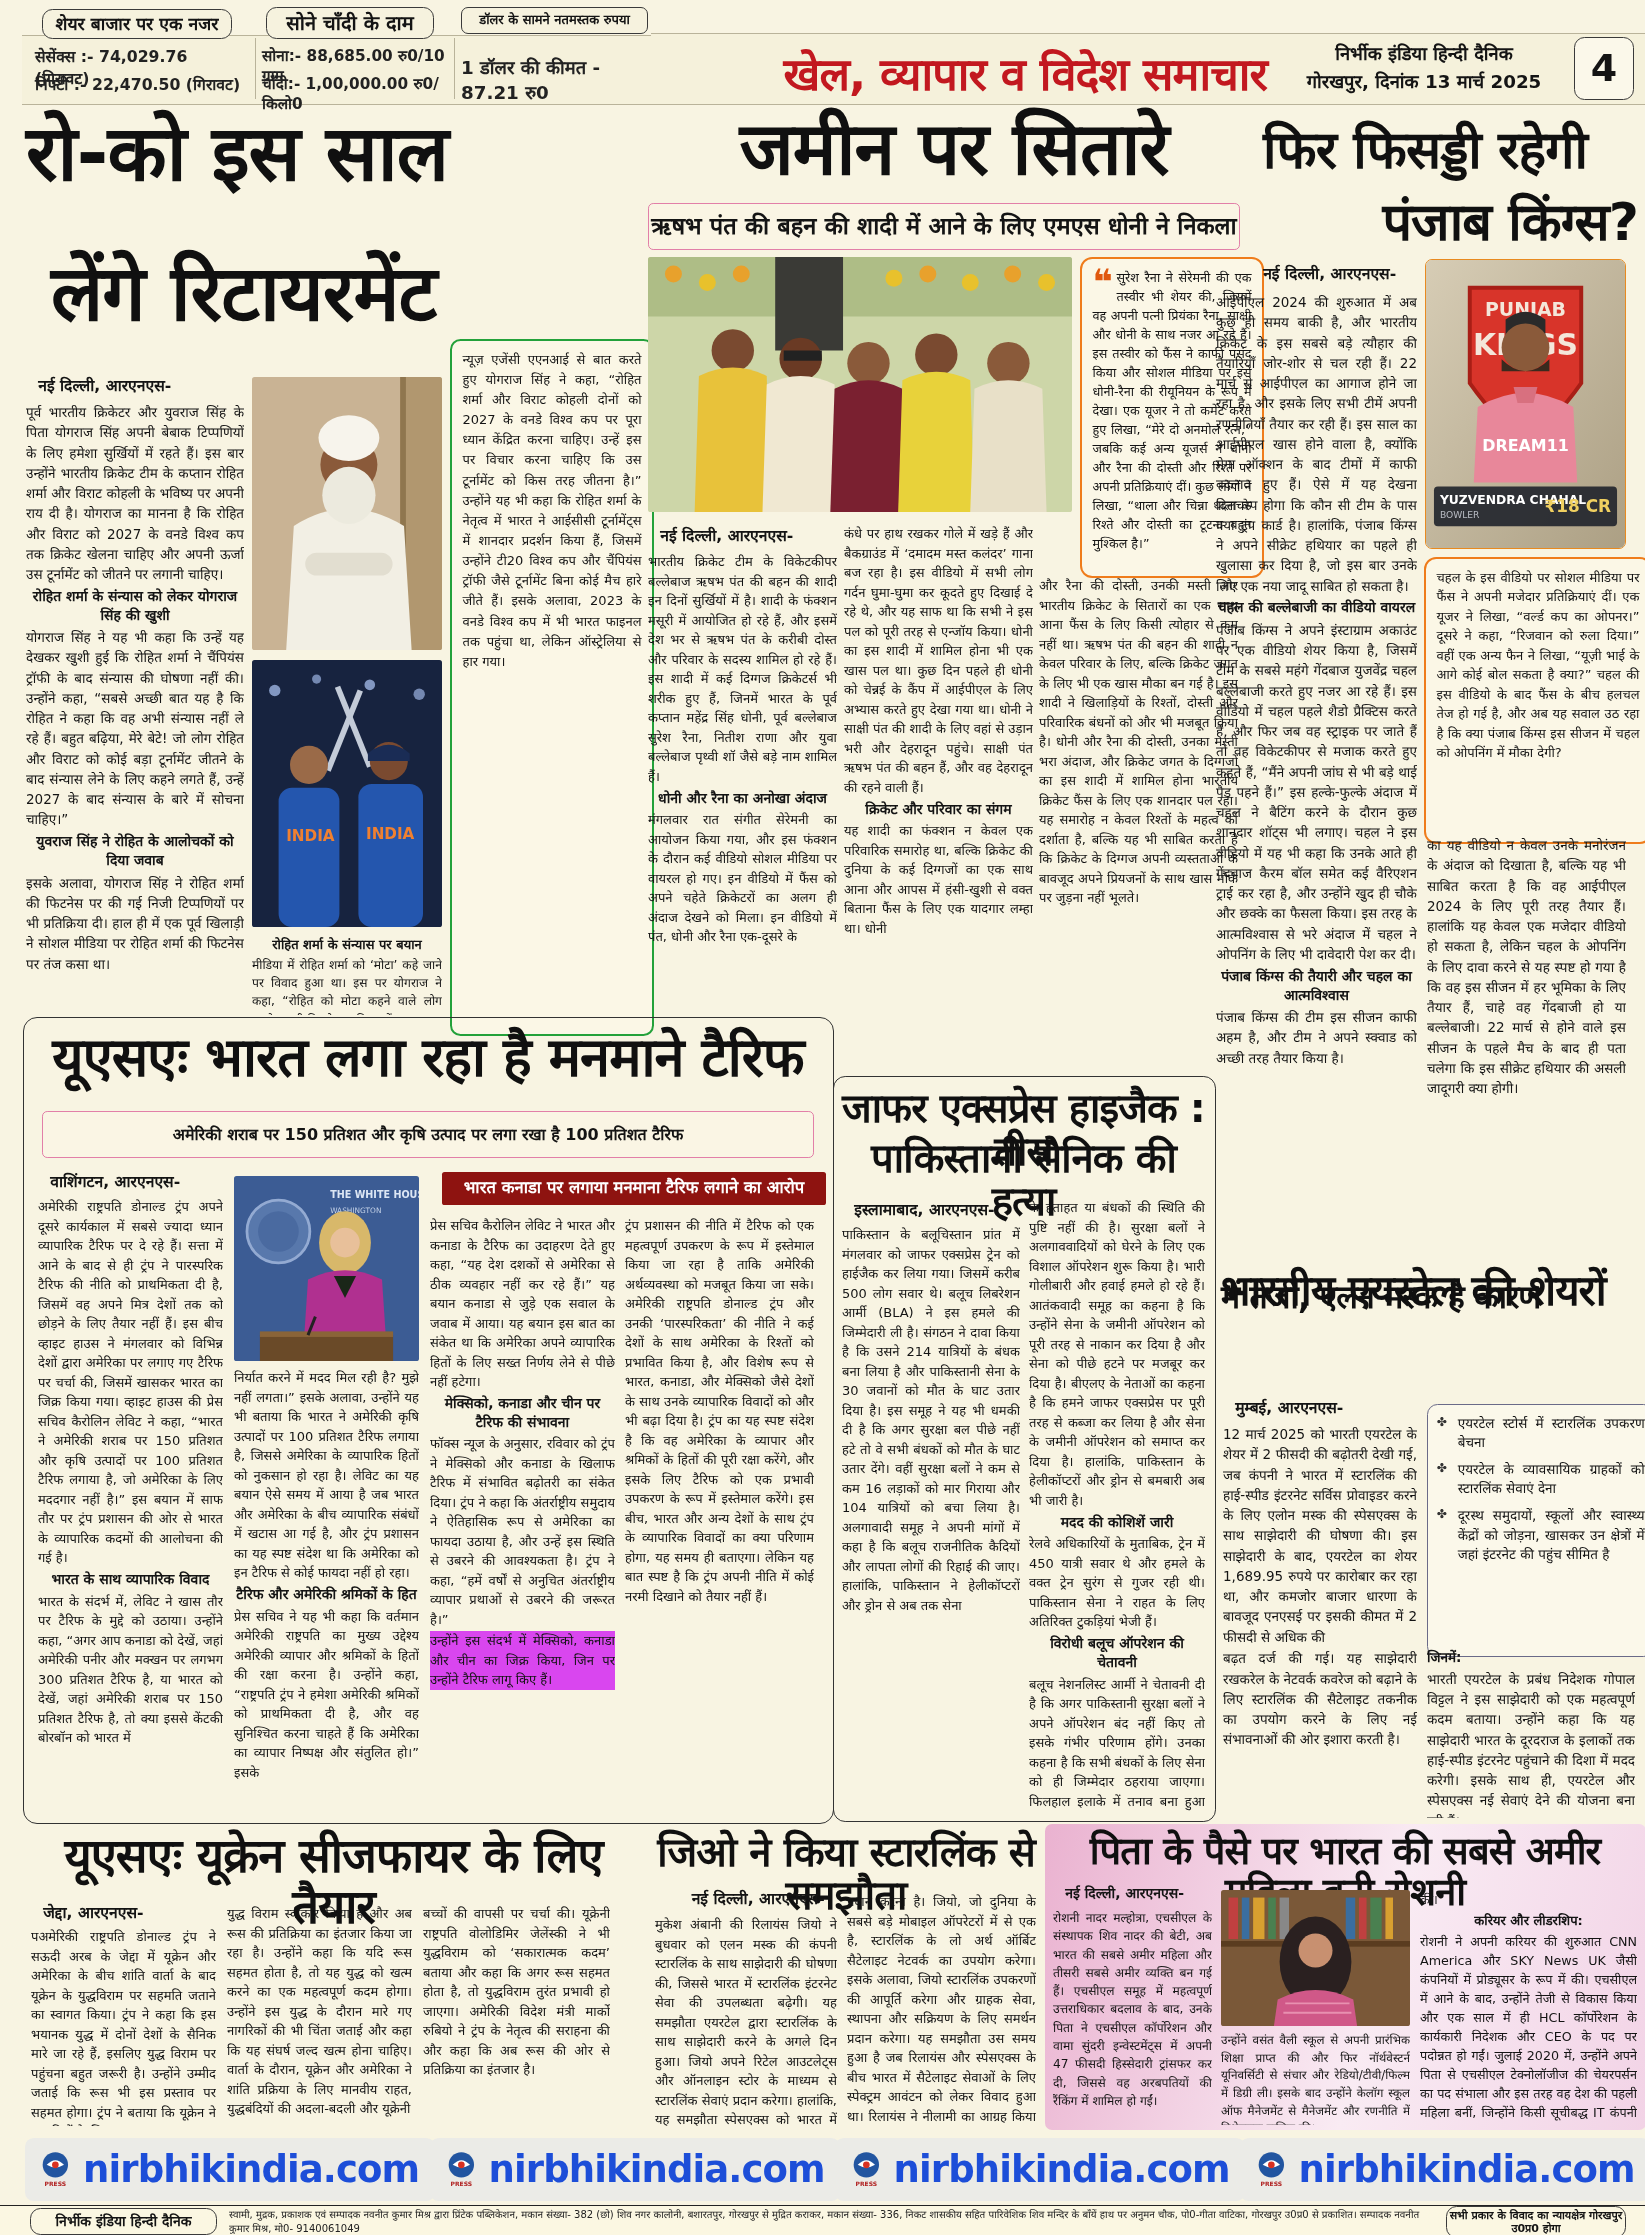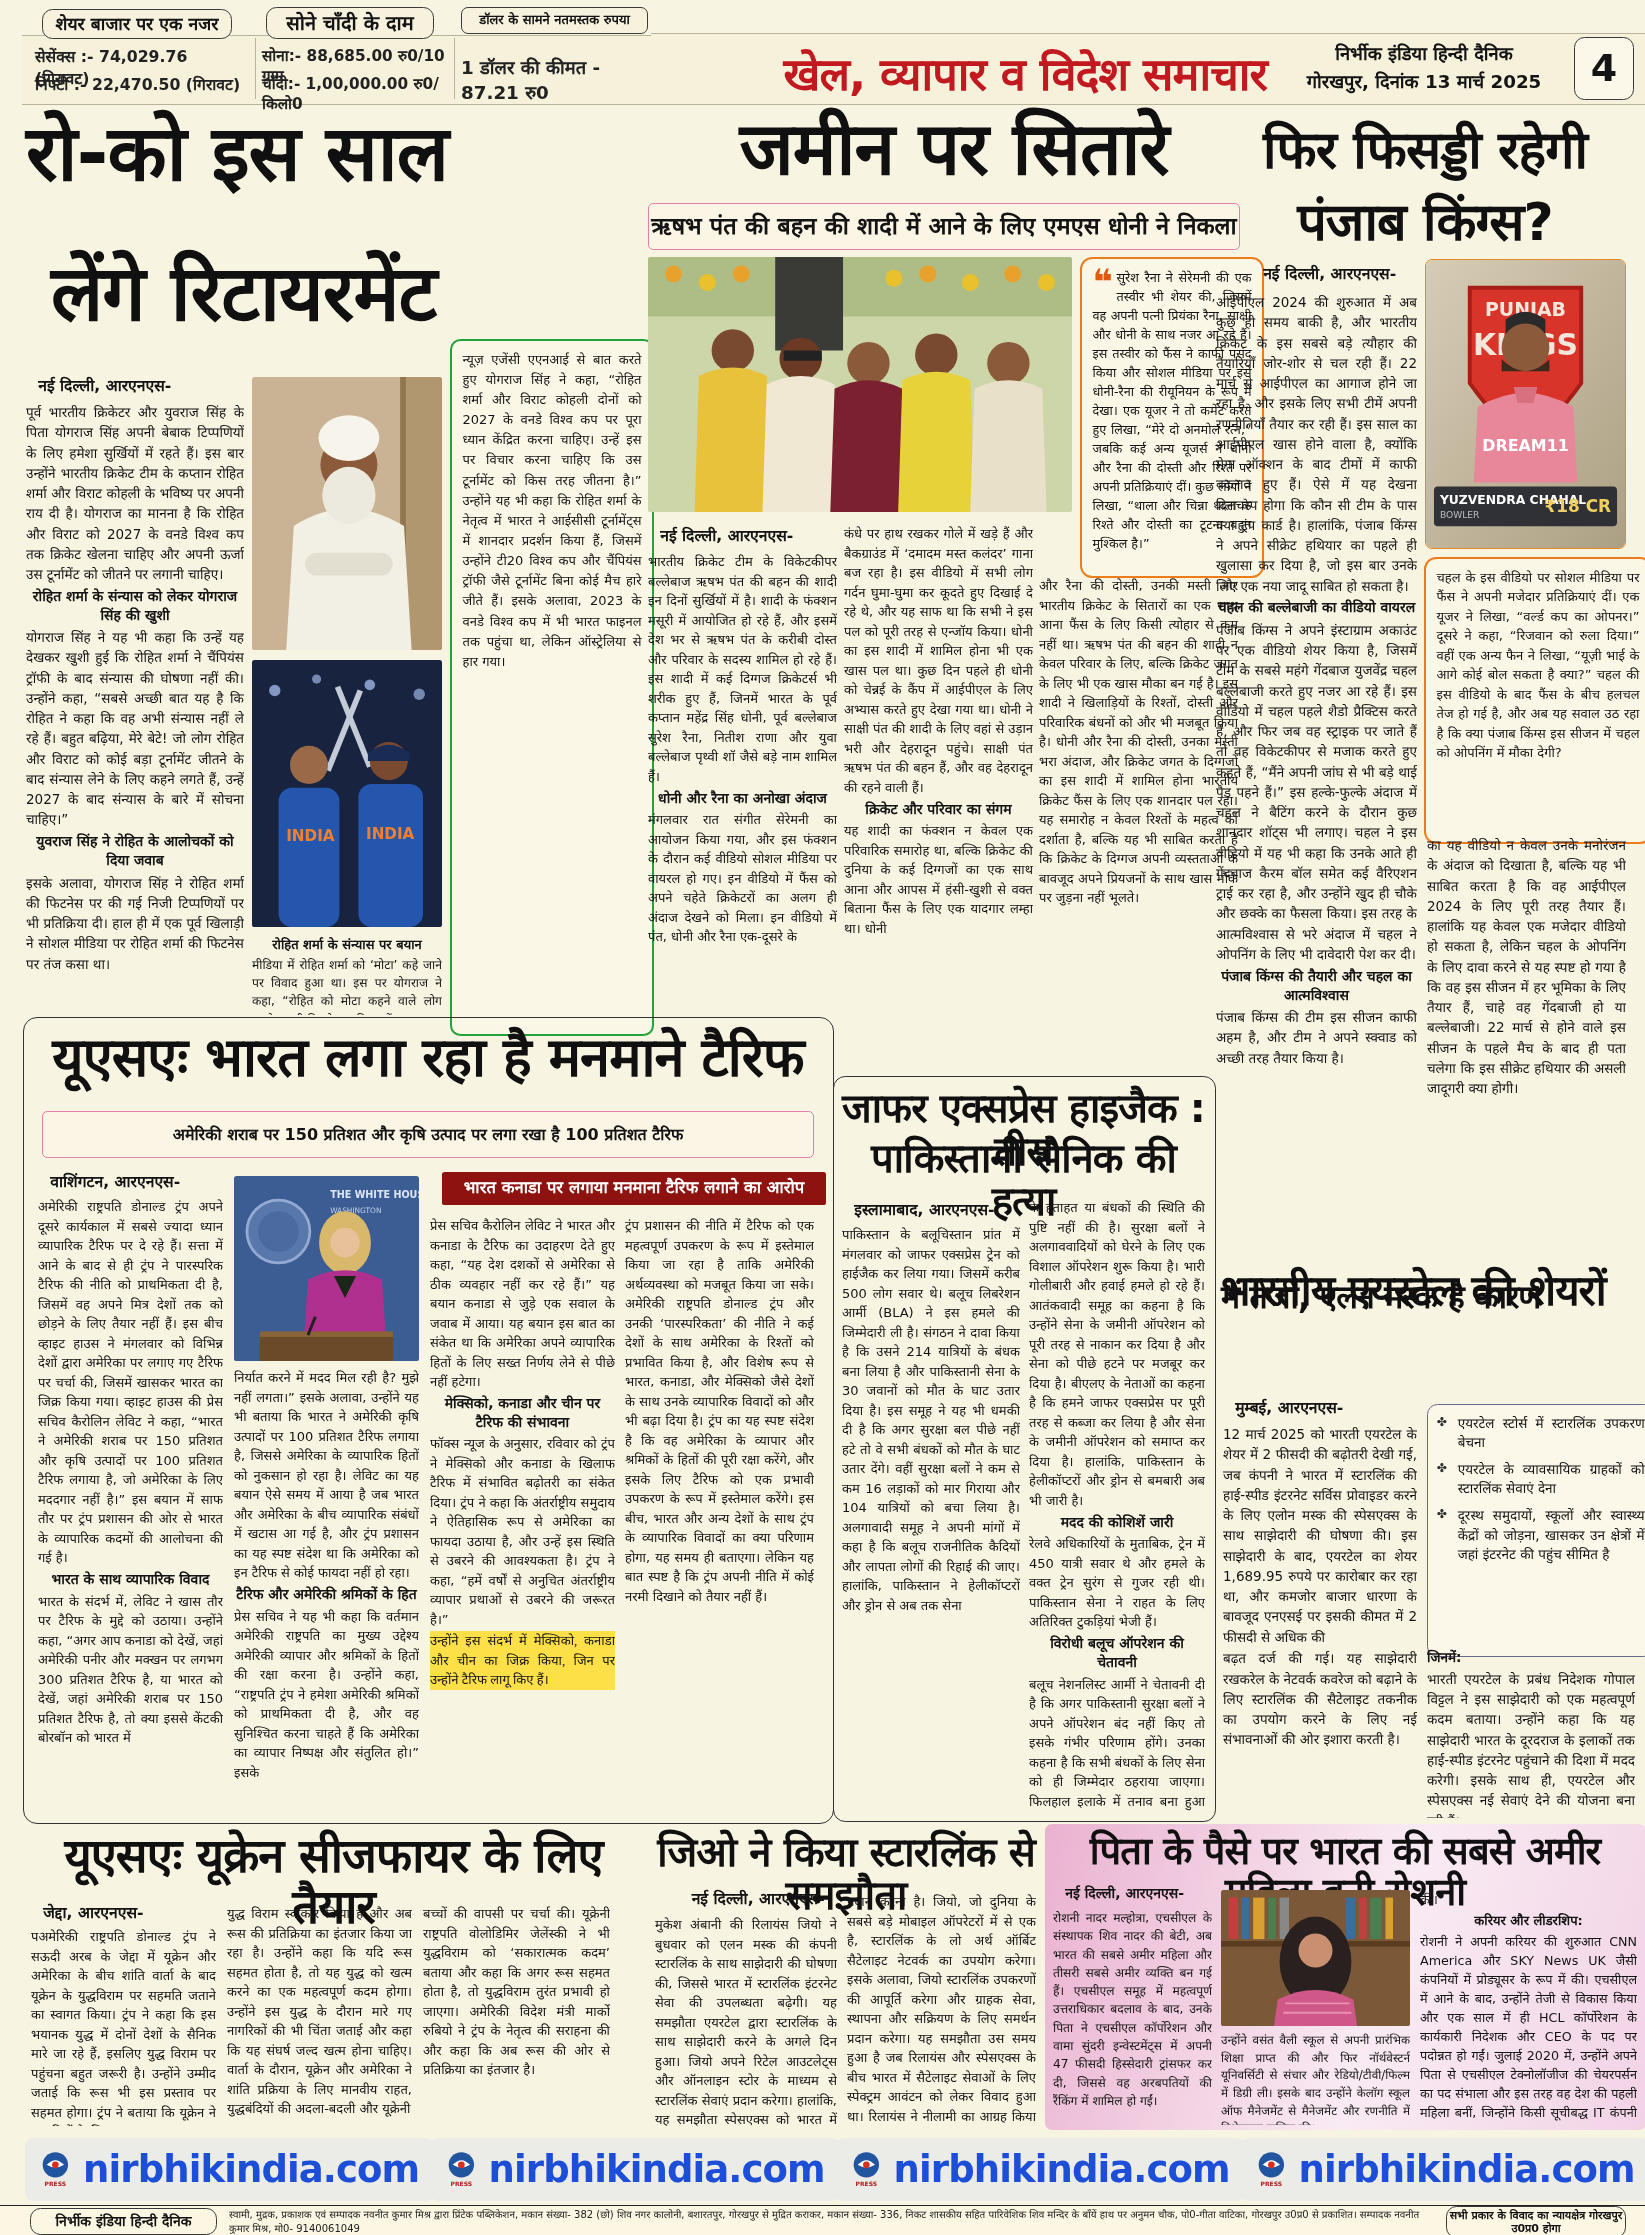--- a/index.html
+++ b/index.html
@@ -11,21 +11,21 @@
   .red-title{color:#c2181f;font-weight:700;}
   .headline{font-weight:700;color:#101010;letter-spacing:-0.9px;line-height:1.08;}
   .byline{font-weight:700;font-size:15.7px;padding-left:12.2px;}
   .body-col{font-size:13.5px;line-height:1.5;text-align:justify;overflow:hidden;}
   .body-col p{margin:0 0 1.7px 0;}
   .subhead{font-weight:700;text-align:center;font-size:14px;line-height:1.35;margin:2.6px 0;}
   .greenbox{border:2.6px solid #23a13a;border-radius:10.5px;background:#fbf7e6;padding:8.7px 10.5px;font-size:13px;line-height:1.55;text-align:justify;overflow:hidden;}
   .orangebox{border:2.6px solid #ef7c1b;border-radius:12.2px;background:#fbf7e6;padding:8.7px 10.5px;font-size:12.7px;line-height:1.5;text-align:justify;overflow:hidden;}
   .kicker{border:1.7px solid #e27fa8;border-radius:5.2px;background:#faf5e4;font-weight:700;text-align:center;overflow:hidden;}
   .redbox{background:#8e1310;color:#fff;font-weight:700;text-align:center;font-size:16.6px;line-height:1.9;border-radius:2.6px;overflow:hidden;}
-  .highlight{background:#fde047;font-family:Liberation Serif, serif;}
+  .highlight{background:#d946ef;}
   .bulletbox{border:1.7px solid #6a6a88;border-radius:10.5px;background:#fbf8ea;padding:8.7px;overflow:hidden;}
   .bullet-item{display:flex;gap:7px;font-size:13.5px;line-height:1.45;margin-bottom:7px;text-align:justify;}
   .bullet-ic{flex:0 0 14px;font-size:12.2px;color:#333;}
   .banner{background:#ebebe7;border-radius:8.7px;display:flex;align-items:center;gap:12.2px;padding:0 15.7px;}
   .banner .site{font-weight:700;font-size:37px;letter-spacing:-0.9px;color:#1d4ed8;}
   .imprint{font-size:10px;line-height:1.35;color:#222;}
   .photo{overflow:hidden;border-radius:2.6px;}
   .photo svg{display:block;width:100%;height:100%;}
   .quote-ic{float:left;font-size:35px;line-height:.8;color:#e0590f;margin-right:3.5px;font-weight:700;}
   .divider{border-left:0.9px solid #b9b39a;}
@@ -55,21 +55,21 @@
   <div class="abs" style="left:1280px;top:40px;width:288px;font-weight:700;font-size:18.3px;text-align:center;line-height:1.55;">
     <div>निर्भीक इंडिया हिन्दी दैनिक</div>
     <div>गोरखपुर, दिनांक 13 मार्च 2025</div>
   </div>
   <div class="abs pill" style="left:1574px;top:37px;width:58px;height:61px;font-size:38px;line-height:61px;background:#fbf8ea;">4</div>
 
   <div class="abs headline" style="left:26px;top:112px;width:616px;font-size:77px;">रो-को इस साल</div>
   <div class="abs headline" style="left:51px;top:252px;width:603px;font-size:77px;">लेंगे रिटायरमेंट</div>
   <div class="abs headline" style="left:642px;top:110px;width:624px;font-size:73px;text-align:center;">जमीन पर सितारे</div>
   <div class="abs headline" style="left:1212px;top:122px;width:426px;font-size:52px;text-align:center;">फिर फिसड्डी रहेगी</div>
-  <div class="abs headline" style="left:1212px;top:194px;width:426px;font-size:52px;text-align:center;">पंजाब किंग्स?</div>
+  <div class="abs headline" style="left:1212px;top:194px;width:426px;font-size:52px;text-align:right;">पंजाब किंग्स?</div>
 
   <div class="abs byline" style="left:26px;top:374px;width:218px;">नई दिल्ली, आरएनएस-</div>
   <div class="abs body-col" style="left:26px;top:402px;width:218px;height:611px;">
     <p>पूर्व भारतीय क्रिकेटर और युवराज सिंह के पिता योगराज सिंह अपनी बेबाक टिप्पणियों के लिए हमेशा सुर्खियों में रहते हैं। इस बार उन्होंने भारतीय क्रिकेट टीम के कप्तान रोहित शर्मा और विराट कोहली के भविष्य पर अपनी राय दी है। योगराज का मानना है कि रोहित और विराट को 2027 के वनडे विश्व कप तक क्रिकेट खेलना चाहिए और अपनी ऊर्जा उस टूर्नामेंट को जीतने पर लगानी चाहिए।</p>
     <div class="subhead">रोहित शर्मा के संन्यास को लेकर योगराज सिंह की खुशी</div>
     <p>योगराज सिंह ने यह भी कहा कि उन्हें यह देखकर खुशी हुई कि रोहित शर्मा ने चैंपियंस ट्रॉफी के बाद संन्यास की घोषणा नहीं की। उन्होंने कहा, “सबसे अच्छी बात यह है कि रोहित ने कहा कि वह अभी संन्यास नहीं ले रहे हैं। बहुत बढ़िया, मेरे बेटे! जो लोग रोहित और विराट को कोई बड़ा टूर्नामेंट जीतने के बाद संन्यास लेने के लिए कहने लगते हैं, उन्हें 2027 के बाद संन्यास के बारे में सोचना चाहिए।”</p>
     <div class="subhead">युवराज सिंह ने रोहित के आलोचकों को दिया जवाब</div>
     <p>इसके अलावा, योगराज सिंह ने रोहित शर्मा की फिटनेस पर की गई निजी टिप्पणियों पर भी प्रतिक्रिया दी। हाल ही में एक पूर्व खिलाड़ी ने सोशल मीडिया पर रोहित शर्मा की फिटनेस पर तंज कसा था।</p>
   </div>
 

